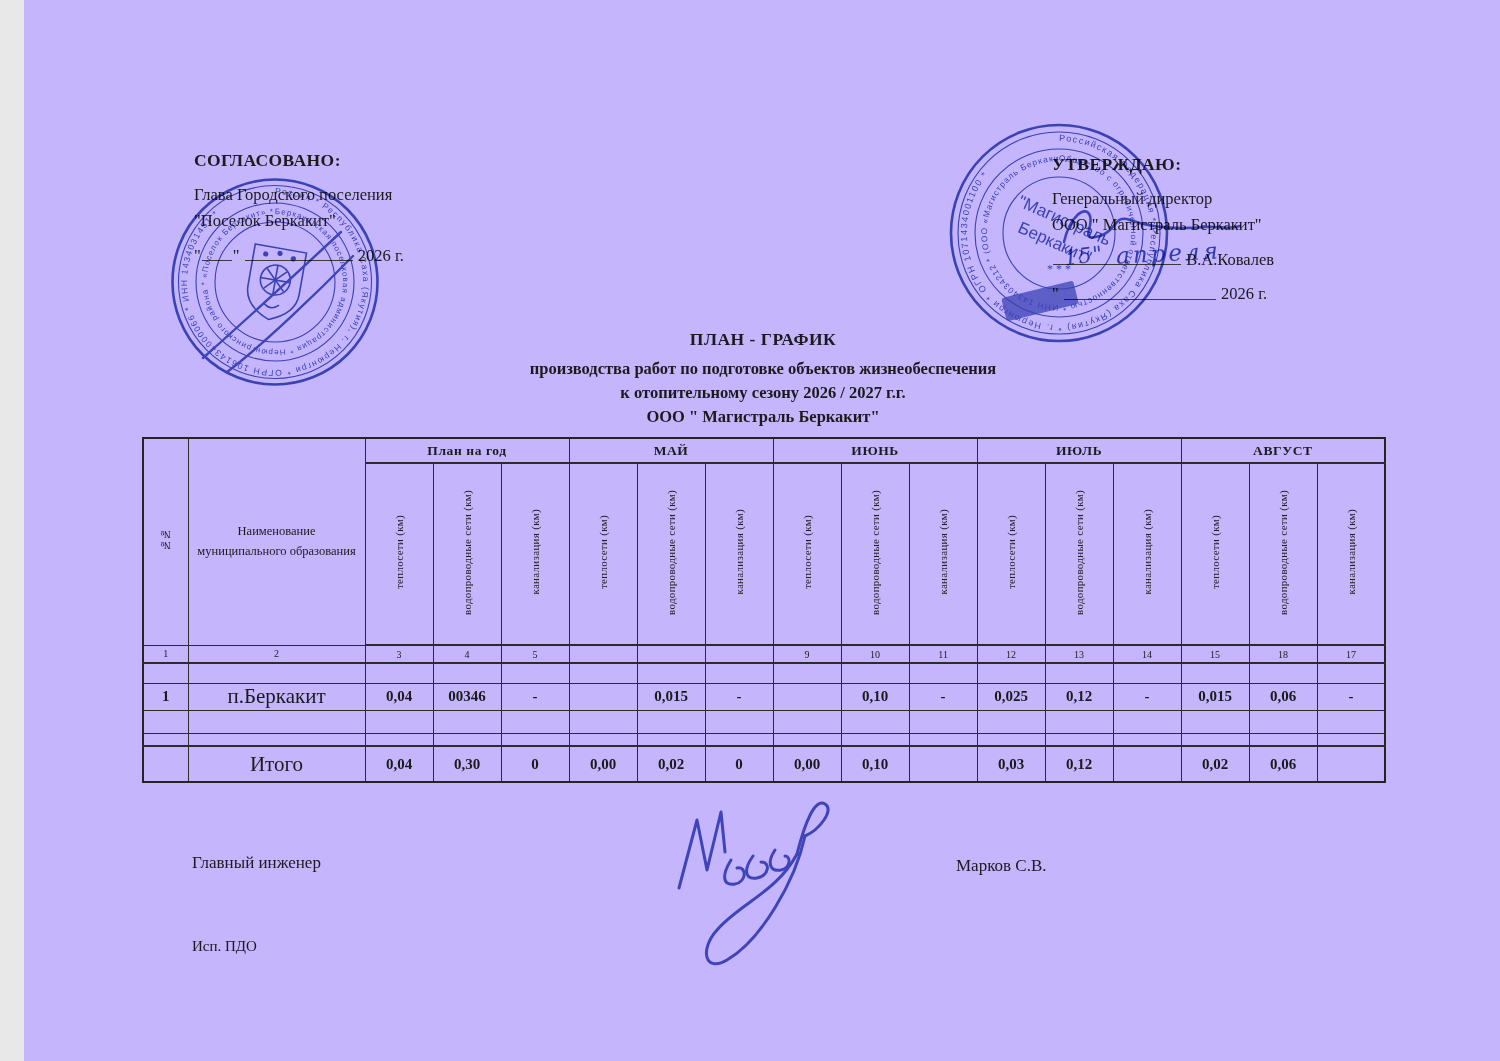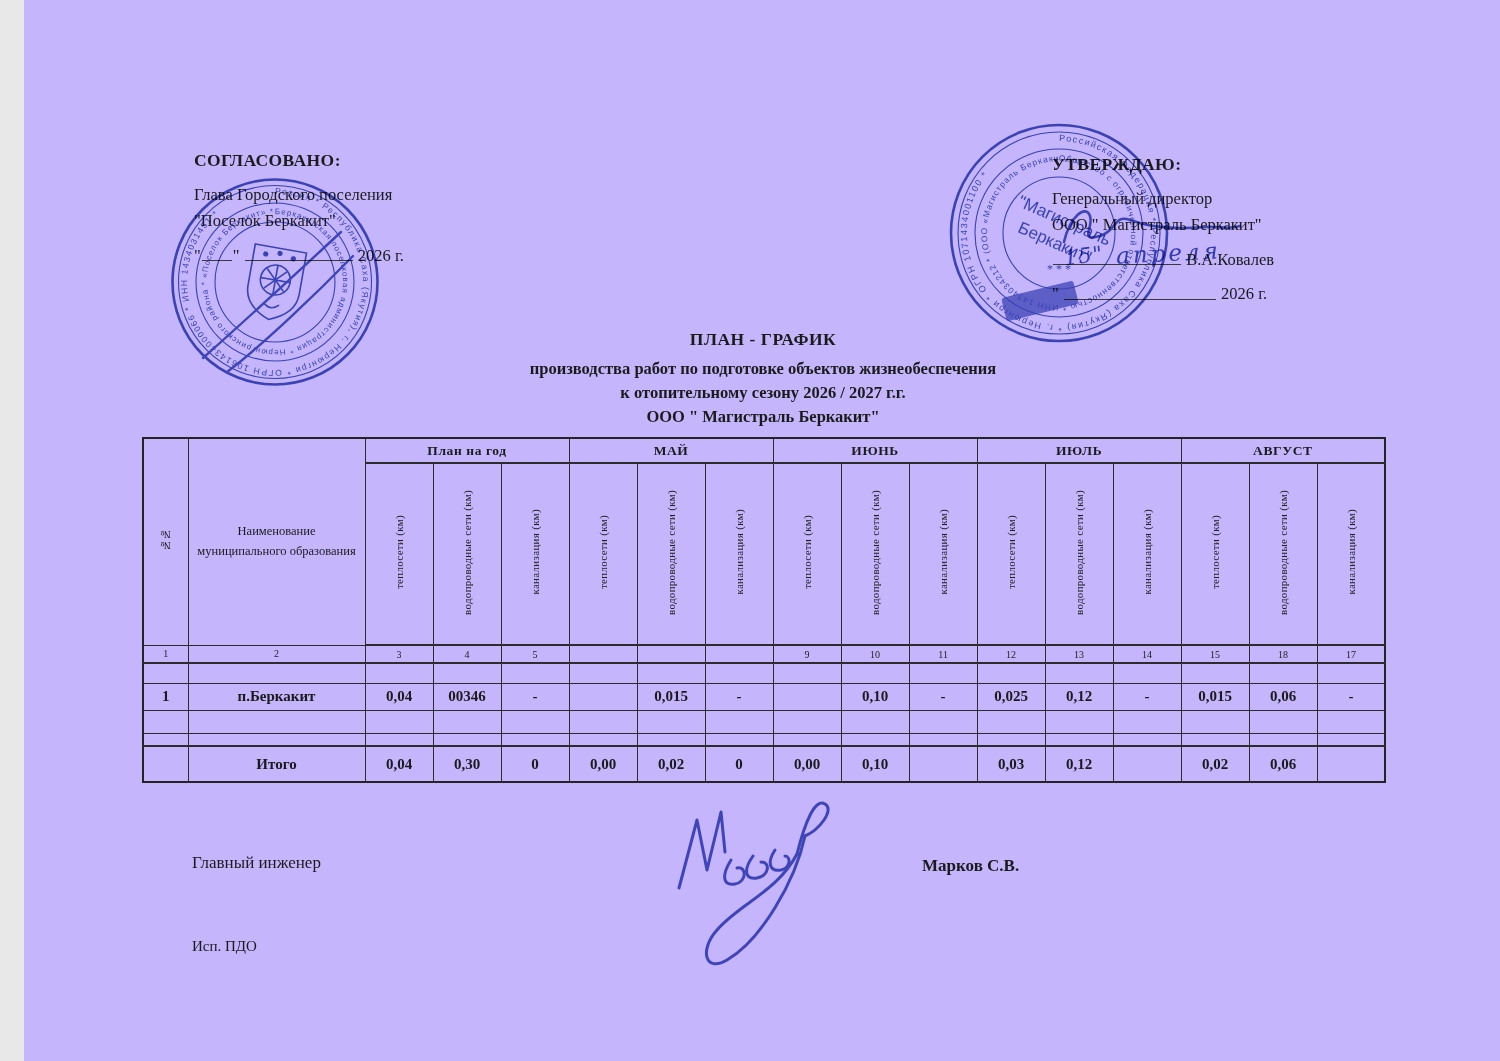--- a/index.html
+++ b/index.html
@@ -28,24 +28,24 @@
   tr.grp td.grpcell{border-bottom-width:2px;font-weight:bold;font-size:13.5px;letter-spacing:.6px;}
   td.hd2{border-bottom-width:2px;}
   tr.rot td{border-bottom-width:2px;}
   tr.nums td{border-bottom-width:2px;font-size:10px;color:#222;}
   tr.total td{border-top-width:2px;}
   .vtext{writing-mode:vertical-rl;transform:rotate(180deg);display:inline-block;
     white-space:nowrap;font-size:11px;letter-spacing:.3px;color:#222;}
   .vnum{writing-mode:vertical-rl;transform:rotate(180deg);display:inline-block;font-size:10.5px;}
   .namehd{font-size:12.5px;line-height:1.55;}
   .v{font-weight:bold;font-size:15px;}
-  .rowname{font-weight:bold;font-size:15px;}
+  .rowname{font-weight:normal;font-size:21px;}
   
   .f-role{position:absolute;left:168px;top:853px;font-size:17px;}
-  .f-name{position:absolute;left:898px;top:856px;font-size:17px;font-weight:bold;}
+  .f-name{position:absolute;left:932px;top:856px;font-size:17px;}
   .f-exec{position:absolute;left:168px;top:938px;font-size:15px;}
   
   .ink{position:absolute;mix-blend-mode:multiply;opacity:.92;}
   .hw{position:absolute;color:#4152b2;font-style:italic;font-family:"DejaVu Serif",serif;
       mix-blend-mode:multiply;}
   .hw-day{left:1040px;top:244px;font-size:21px;transform:rotate(-7deg);letter-spacing:1px;}
   .hw-month{left:1092px;top:240px;font-size:23px;transform:rotate(-3deg);letter-spacing:3px;}
 </style>
 </head>
 <body>

